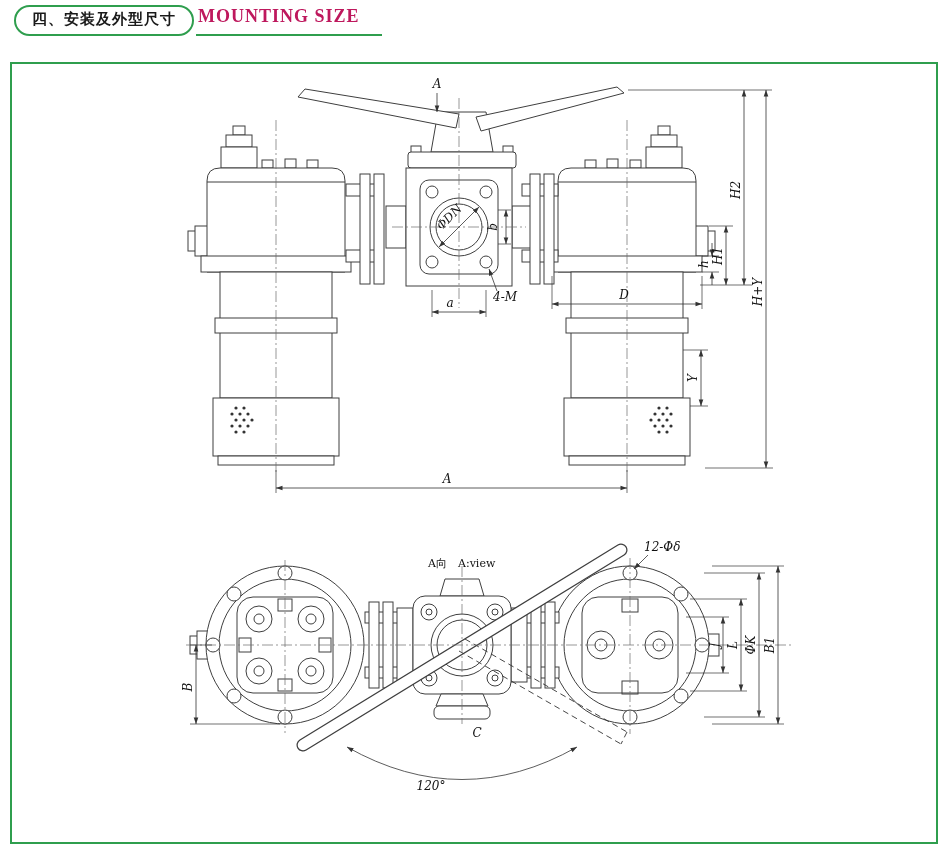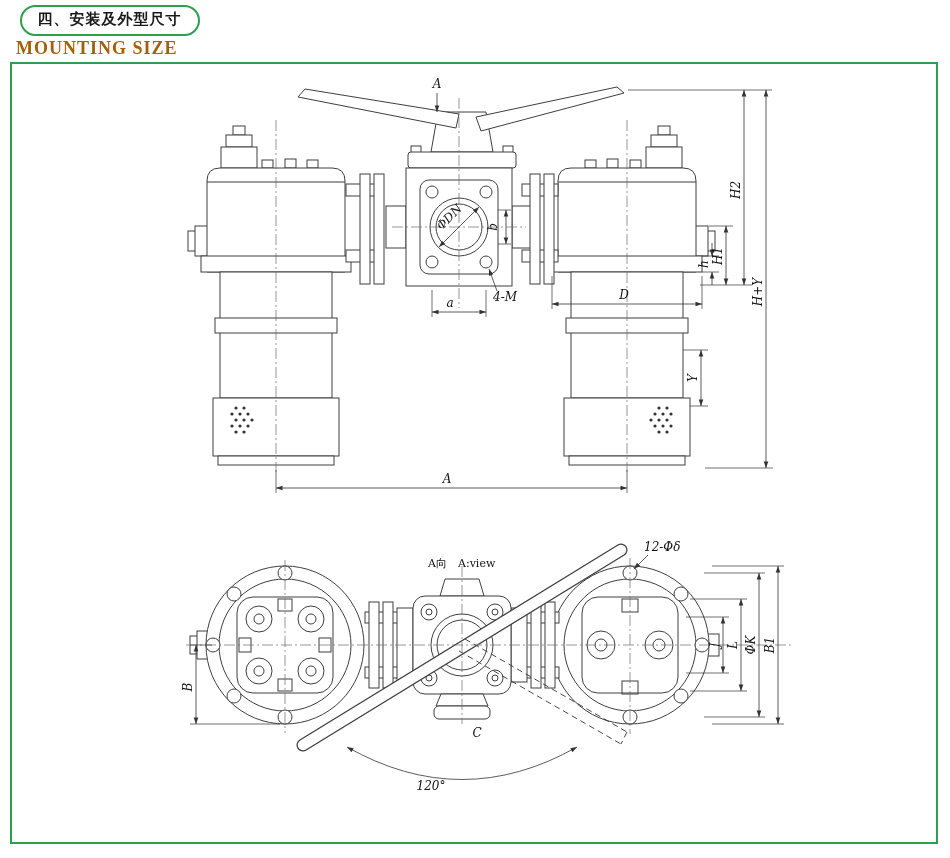--- a/index.html
+++ b/index.html
@@ -1,29 +1,29 @@
 <!DOCTYPE html>
 <html style="--green: #2f9e4e; --line: #3f3f3f;"><head>
 <meta charset="utf-8">
 <style>
   :root { --green:#2f9e4e; --line:#3f3f3f; }
   * { margin:0; padding:0; box-sizing:border-box; }
   html,body { background:#ffffff; }
   body { width:950px; height:858px; font-family:"Liberation Sans", sans-serif; }
   .page { position:relative; width:950px; height:858px; background:#fff; overflow:hidden; }
 
-  .header { position:absolute; left:14px; top:5px; display:flex; align-items:flex-end; gap:2px;flex-direction:column; }
+  .header { position:absolute; left:14px; top:5px; display:flex; align-items:flex-end; gap:2px; }
   .badge {
     border:2px solid var(--green); border-radius:16px;
     padding:3px 16px 5px; font-size:15px; font-weight:600; color:#1a1a1a; letter-spacing:1px;
     background:#fff;
   }
   .title {
     font-family:"Liberation Serif","DejaVu Serif",serif; font-weight:bold; font-size:18px;
-    color:#a16207; letter-spacing:1px; border-bottom:2px solid var(--green);
+    color:#be185d; letter-spacing:1px; border-bottom:2px solid var(--green);
     padding:0 22px 7px 2px;
   }
 
   .frame {
     position:absolute; left:10px; top:62px; width:928px; height:782px;
     border:2px solid var(--green); background:#fff;
   }
   svg.drawing { position:absolute; left:0; top:0; }
 
   

